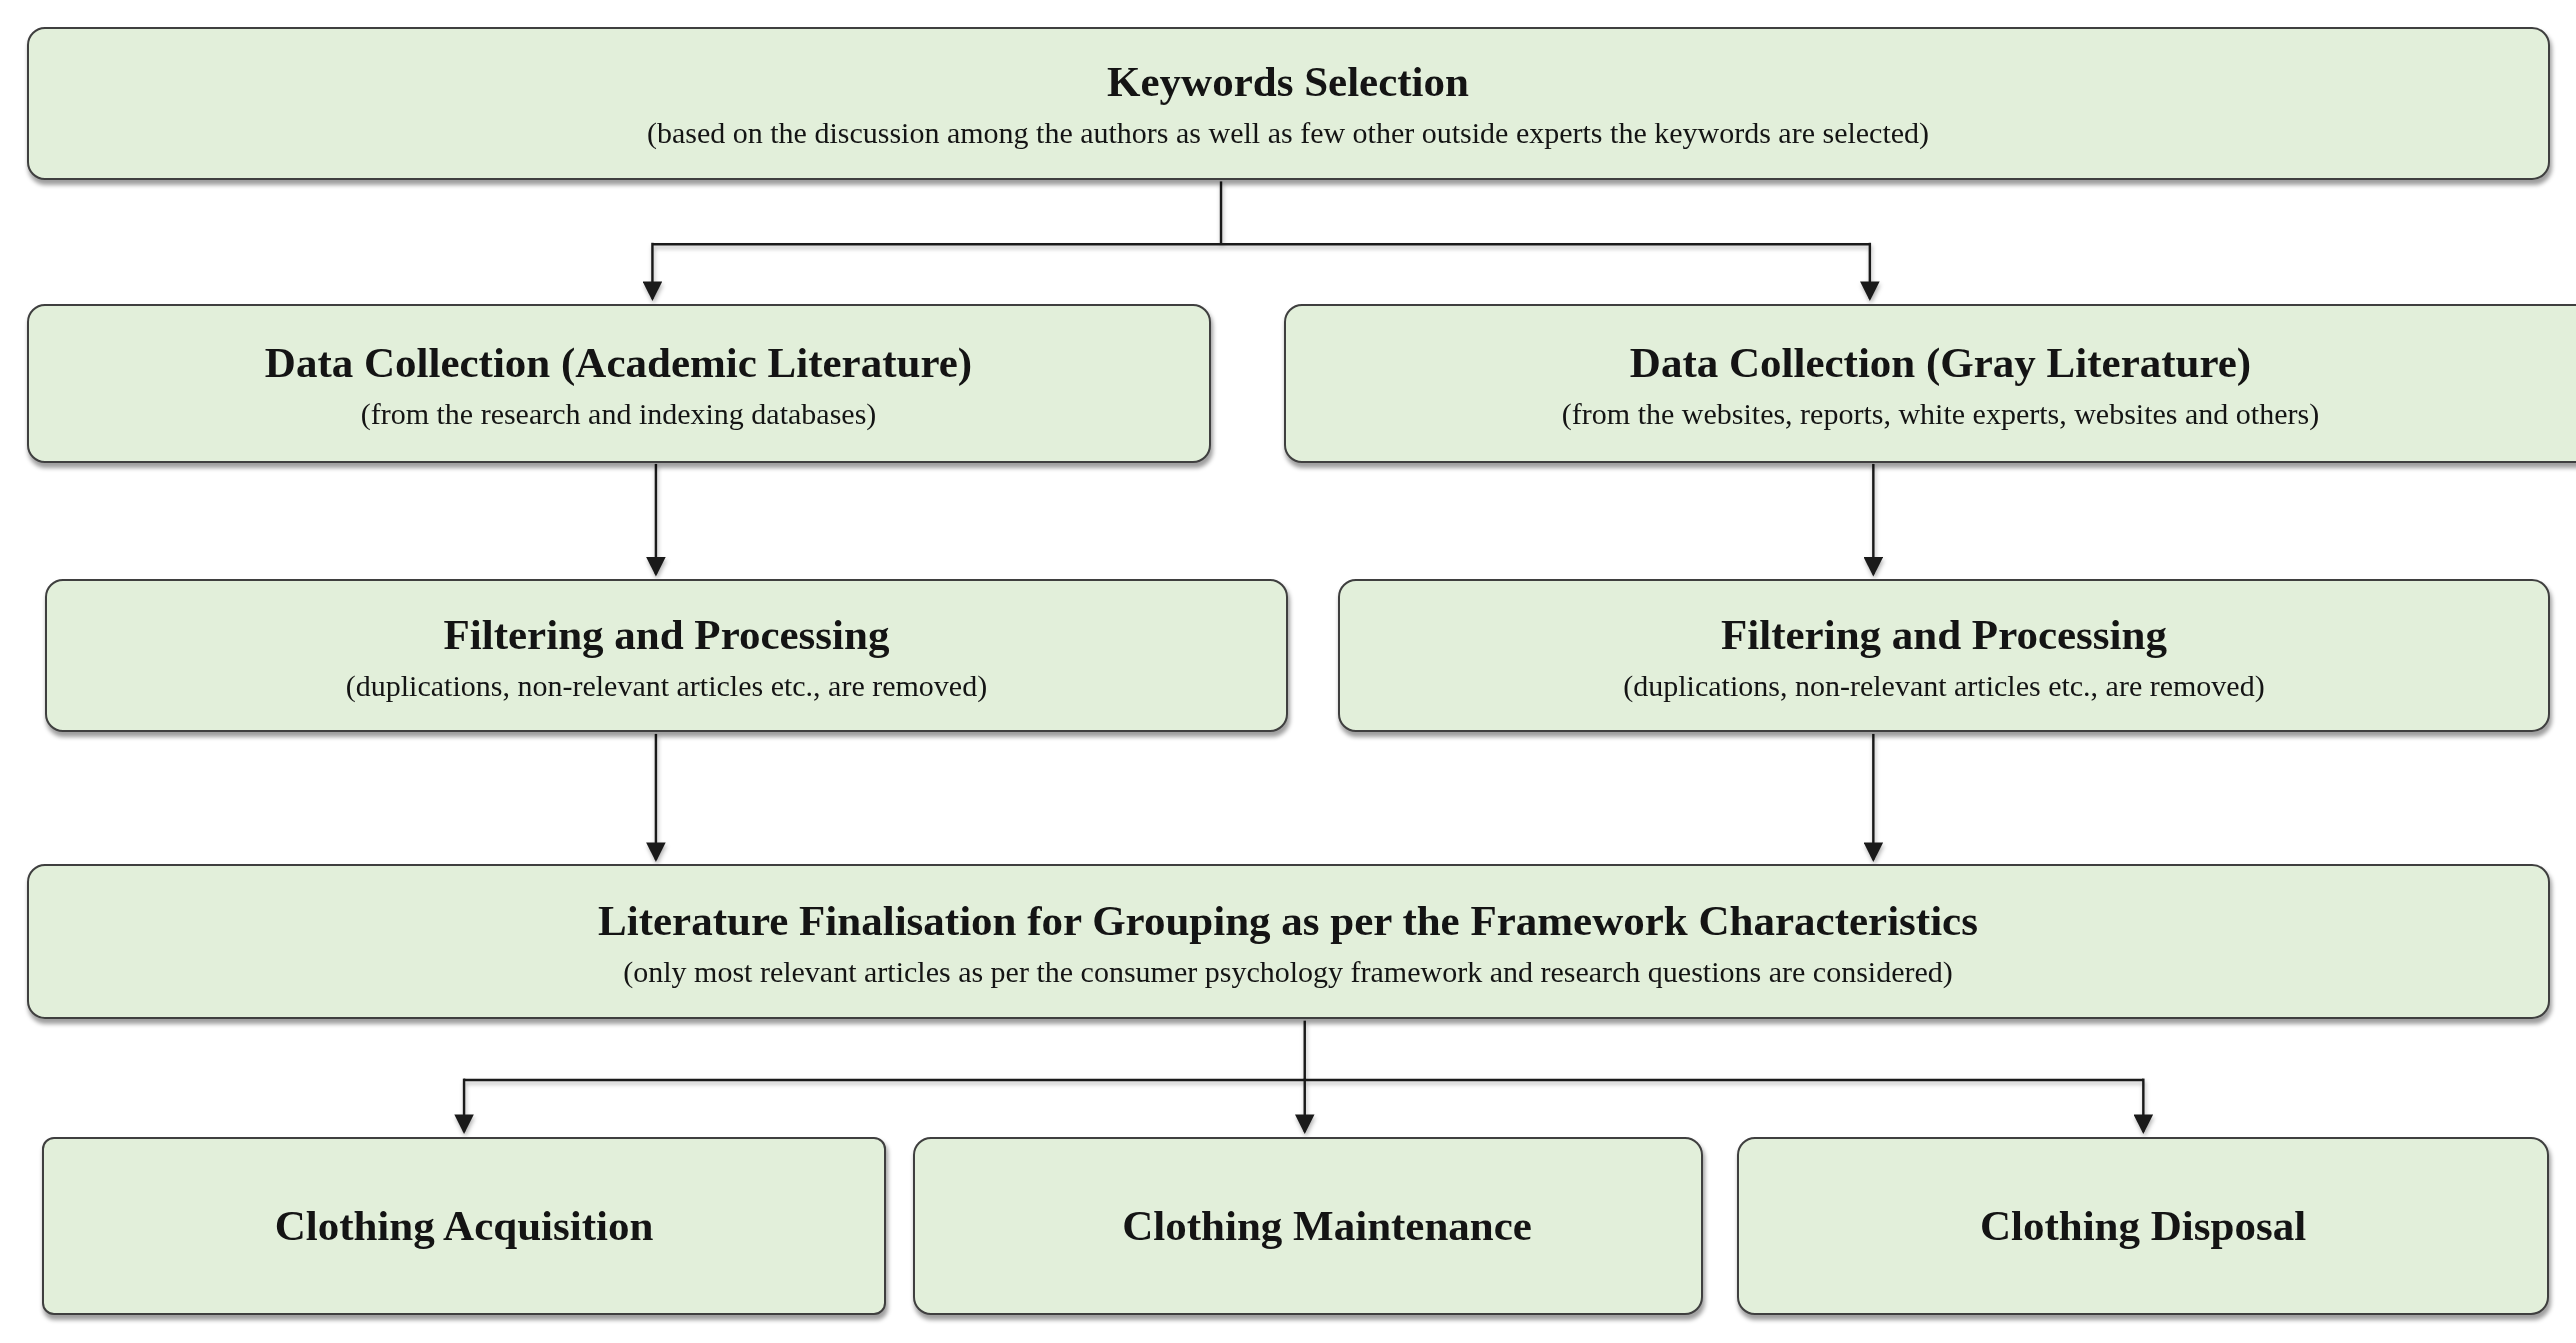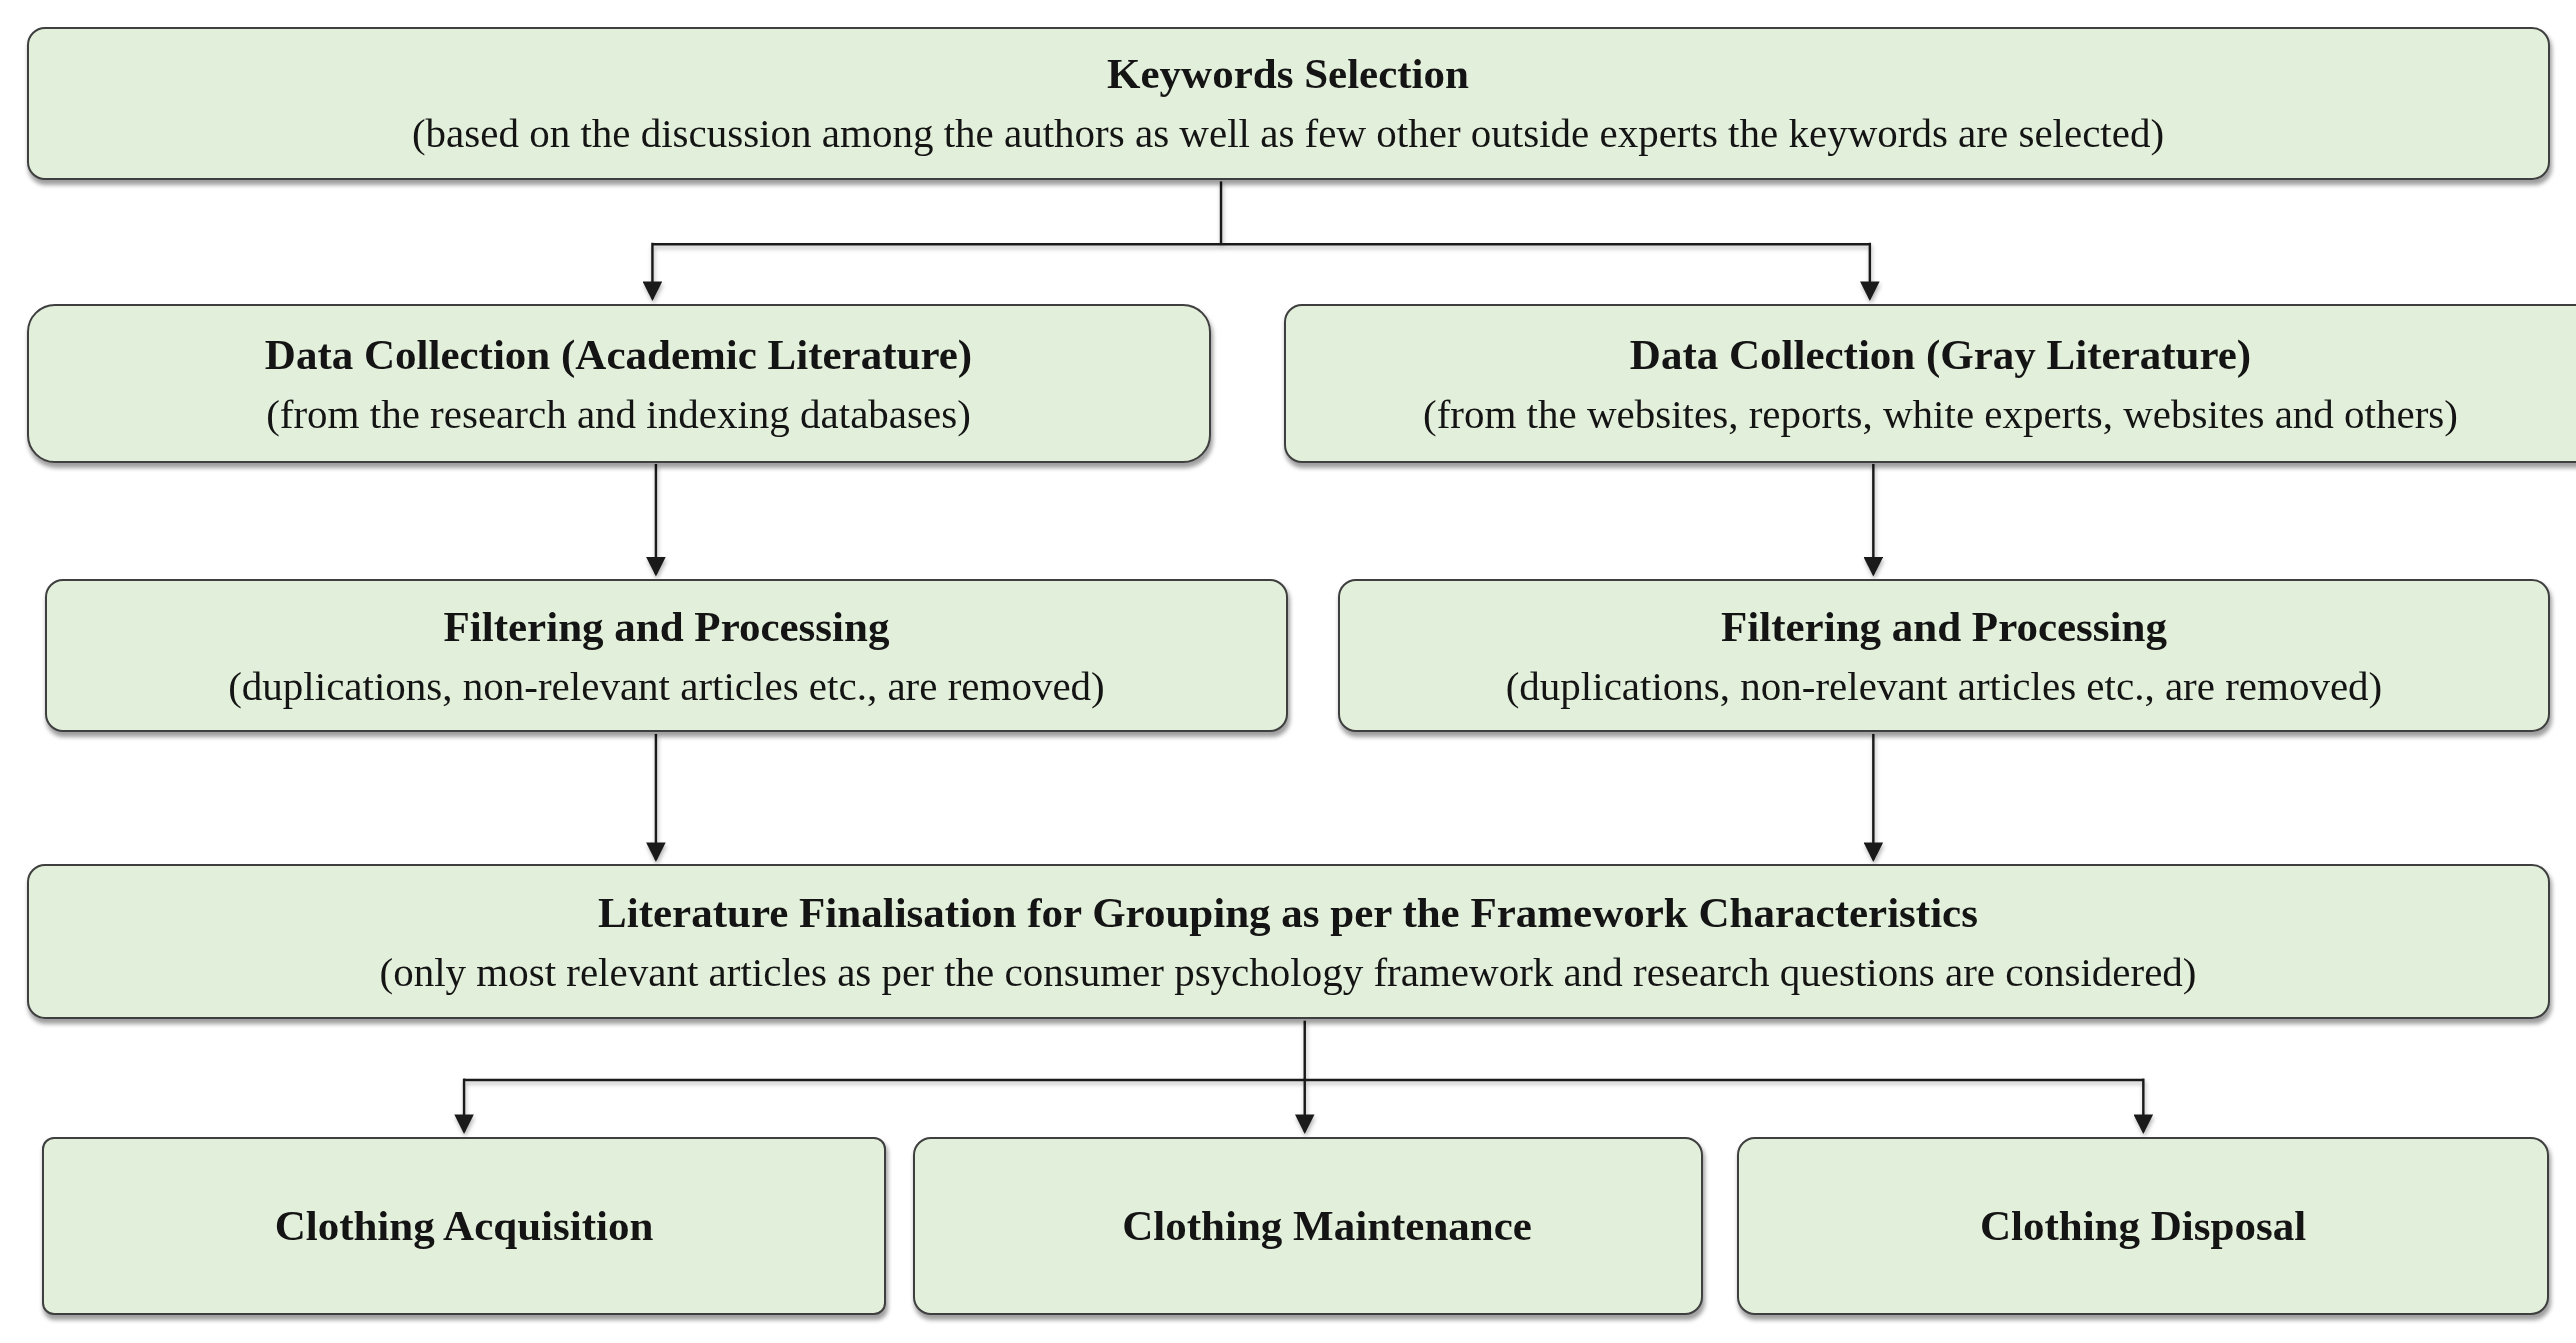--- a/index.html
+++ b/index.html
@@ -50,28 +50,28 @@
     color: var(--text-color);
     padding: 0 9.8px;
   }
   .node .title {
     font-weight: bold;
     font-size: 43px;
     line-height: 1.42;
     white-space: nowrap;
   }
   .node .subtitle {
-    font-size: 41px;
+    font-size: 30px;
     line-height: 1.42;
     white-space: nowrap;
   }
 
   
   #node-keywords-selection        { left: 26.5px;   top: 26.5px;   width: 2523px; height: 153px; }
-  #node-data-collection-academic  { left: 26.5px;   top: 304px;  width: 1184px; height: 159px; border-radius: 28px; }
+  #node-data-collection-academic  { left: 26.5px;   top: 304px;  width: 1184px; height: 159px; }
   #node-data-collection-gray      { left: 1236px; top: 304px;  width: 1313px; height: 159px; margin-left: 48px; }
   #node-filtering-processing-left { left: 45px;   top: 579px;  width: 1243px; height: 153px; }
   #node-filtering-processing-right{ left: 1338px; top: 579px;  width: 1212px; height: 153px; }
   #node-literature-finalisation   { left: 26.5px;   top: 864px; width: 2523px; height: 155px; }
   #node-clothing-acquisition      { left: 42px;   top: 1137px; width: 844px; height: 178px; border-radius: 12px; }
   #node-clothing-maintenance      { left: 913px; top: 1137px; width: 790px; height: 178px; padding-left: 48px; }
   #node-clothing-disposal         { left: 1737px; top: 1137px; width: 812px; height: 178px; }
 </style>
 </head>
 <body>

